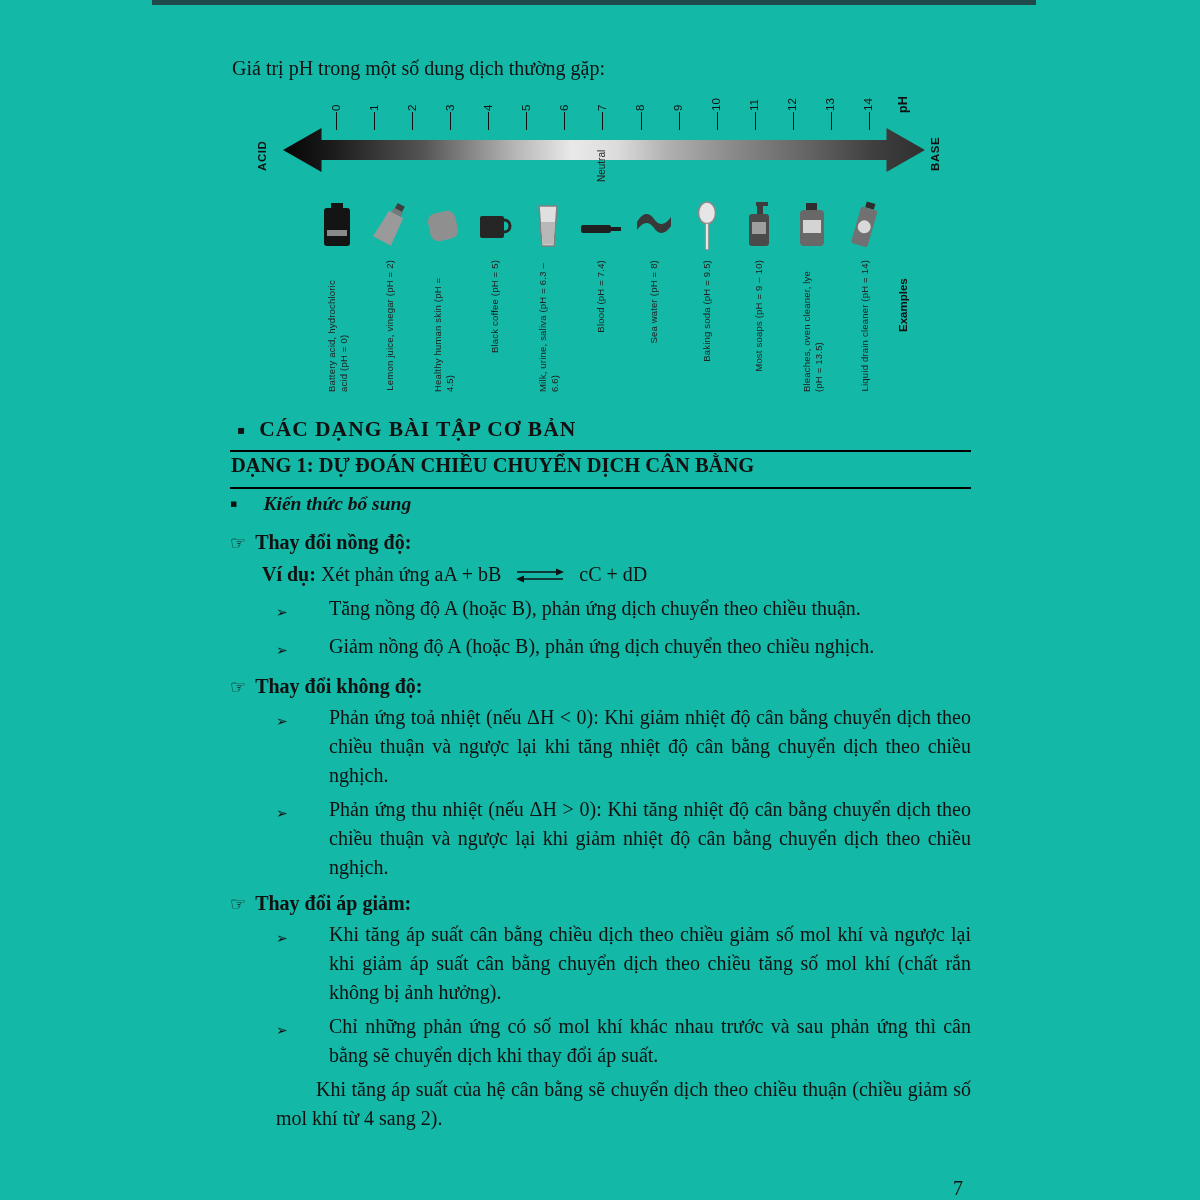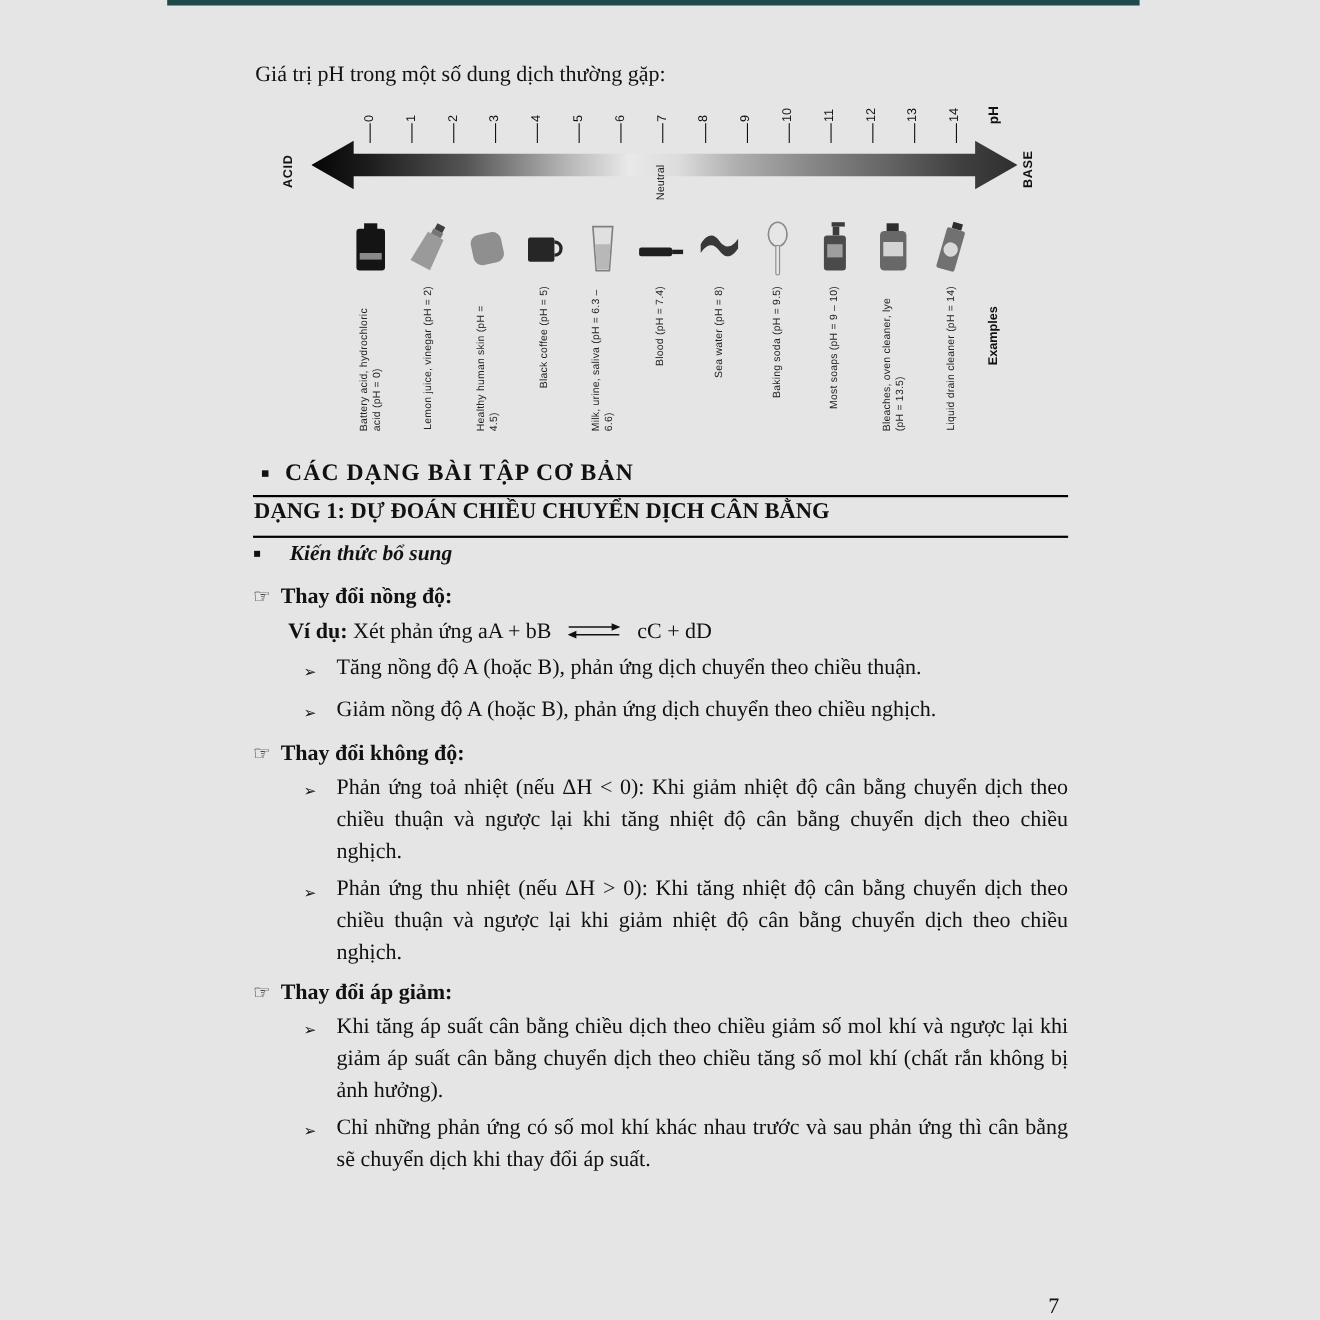--- a/index.html
+++ b/index.html
@@ -1,18 +1,18 @@
 <!DOCTYPE html>
 <html><head>
 <meta charset="utf-8">
 <style>
   * { margin:0; padding:0; box-sizing:border-box; }
   html,body { width:1200px; height:1200px; }
   body { background:#ffffff; font-family:"Liberation Serif","DejaVu Serif",serif; color:#111; position:relative; }
-  .page { position:absolute; inset:0; background:#e5e5e5; overflow:hidden; }
+  .page { position:absolute; inset:0; background:#14b8a6; overflow:hidden; }
 
   .top-edge { position:absolute; top:0; left:152px; width:884px; height:5px; background:#20494b; }
 
   .caption { position:absolute; top:57px; left:232px; font-size:20px; }
 
   
   .rot { position:absolute; white-space:nowrap; transform-origin:left top; transform:rotate(-90deg);
          font-family:"Liberation Sans","DejaVu Sans",sans-serif; }
   .tick-num { font-size:11.5px; line-height:13px; color:#111; }
   .ph-lbl   { font-size:12.5px; font-weight:bold; }
@@ -45,21 +45,21 @@
 
   
   .content { position:absolute; top:521px; left:230px; width:741px; font-size:20px; line-height:29px; }
   .pointer-head { font-weight:bold; display:flex; align-items:baseline; gap:9px; margin-top:7px; }
   .hand { font-family:"DejaVu Sans",sans-serif; font-size:18px; }
   .example-1 { margin:3px 0 3px 32px; }
   .vi-du { font-weight:bold; }
   .eq-arrow { display:inline-block; vertical-align:middle; margin:0 10px; }
   .bullet-item { display:flex; margin:2px 0 5px 46px; }
   .bullet-item .b { flex:0 0 30px; font-family:"DejaVu Sans",sans-serif; font-size:14px; padding-top:4px; }
-  .bullet-item .t { flex:1; text-align:justify; }
+  .bullet-item .t { flex:1; text-align:justify;margin-left:23px; }
   .pressure-example { margin:7px 0 2px 58px; }
   sub { font-size:13px; }
   .final-note { margin-left:46px; text-indent:40px; text-align:justify; }
 
   .pageno { position:absolute; top:1177px; left:953px; font-size:20px; }
 </style>
 </head>
 <body>
 
 <div class="page">
@@ -278,16 +278,17 @@
     <div class="bullet-item">
       <span class="b">➢</span>
       <div class="t">Khi tăng áp suất cân bằng chiều dịch theo chiều giảm số mol khí và ngược lại khi giảm áp suất cân bằng chuyển dịch theo chiều tăng số mol khí (chất rắn không bị ảnh hưởng).</div>
     </div>
     <div class="bullet-item">
       <span class="b">➢</span>
       <div class="t">Chỉ những phản ứng có số mol khí khác nhau trước và sau phản ứng thì cân bằng sẽ chuyển dịch khi thay đổi áp suất.</div>
     </div>
 
 
+    <div class="final-note">Khi tăng áp suất của hệ cân bằng sẽ chuyển dịch theo chiều thuận (chiều giảm số mol khí từ 4 sang 2).</div>
   </div>
 
   <div class="pageno">7</div>
 </div>
 
 </body></html>

